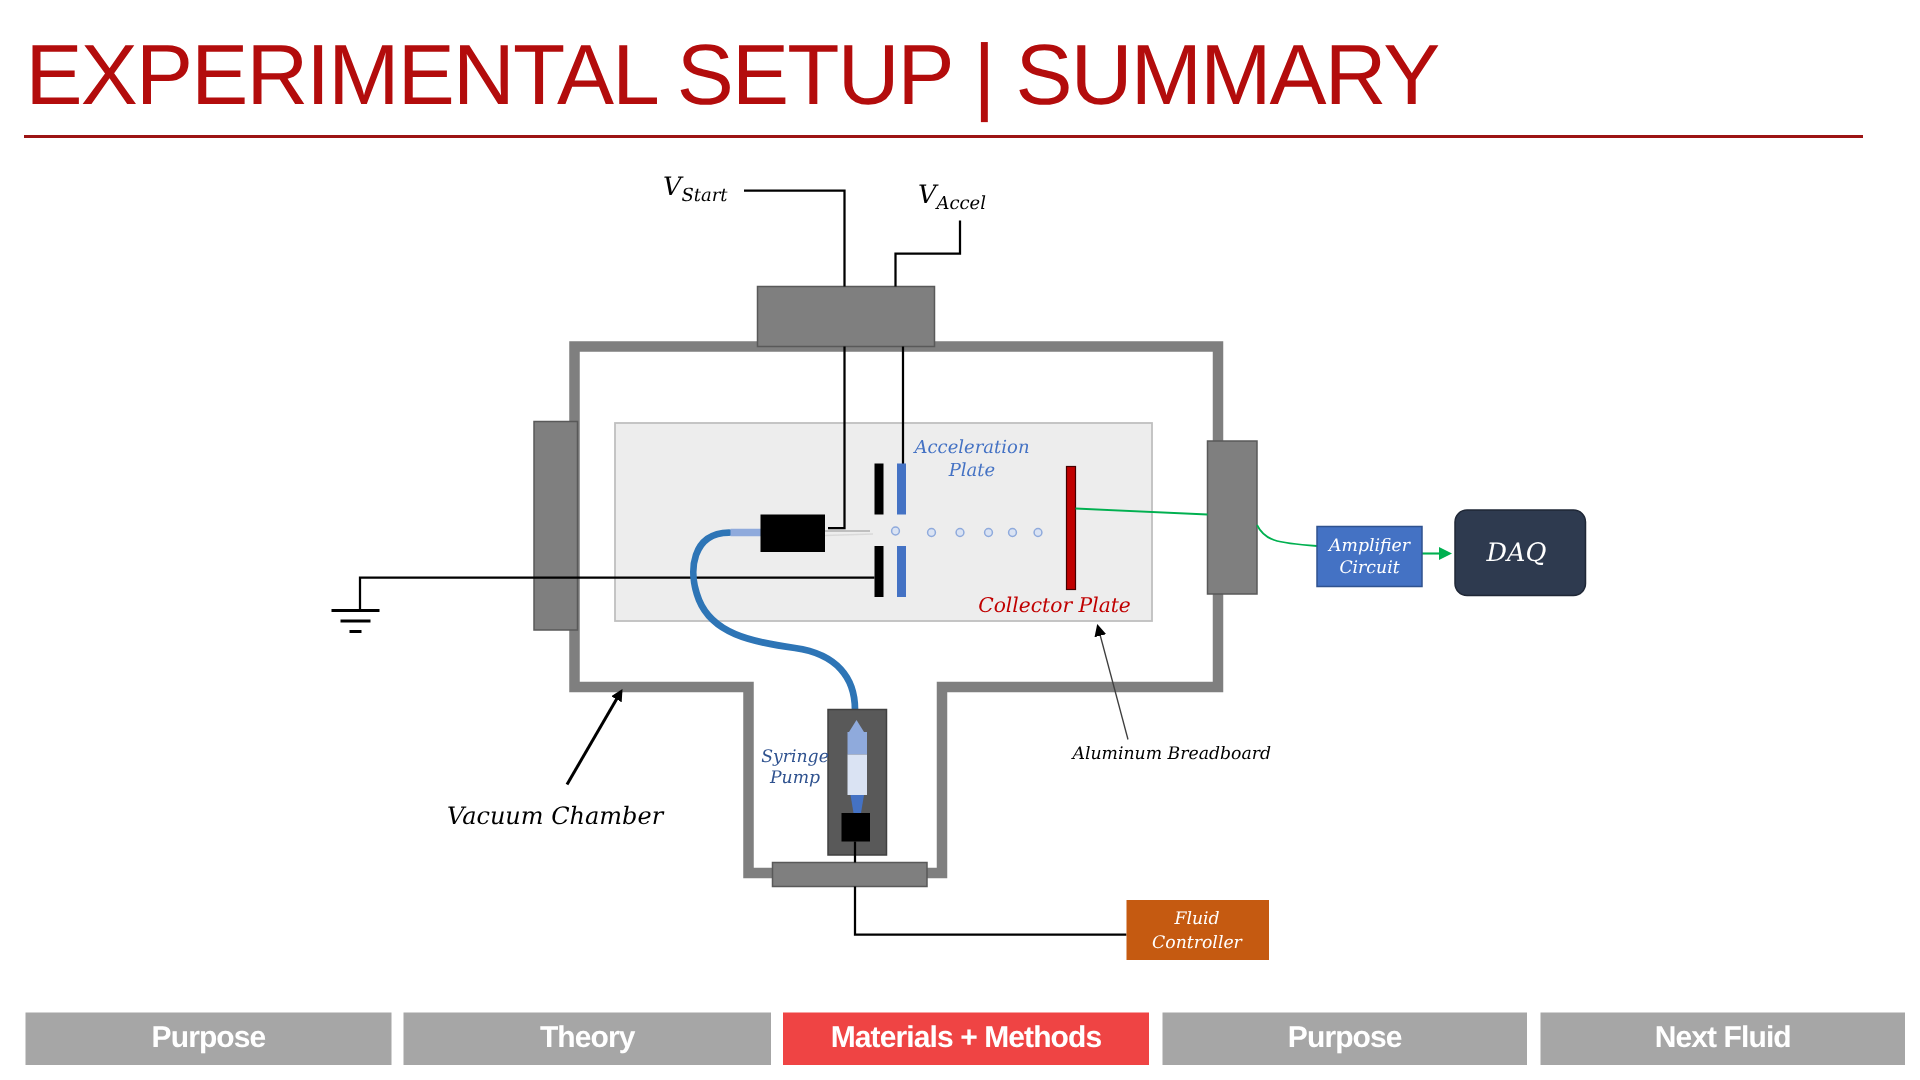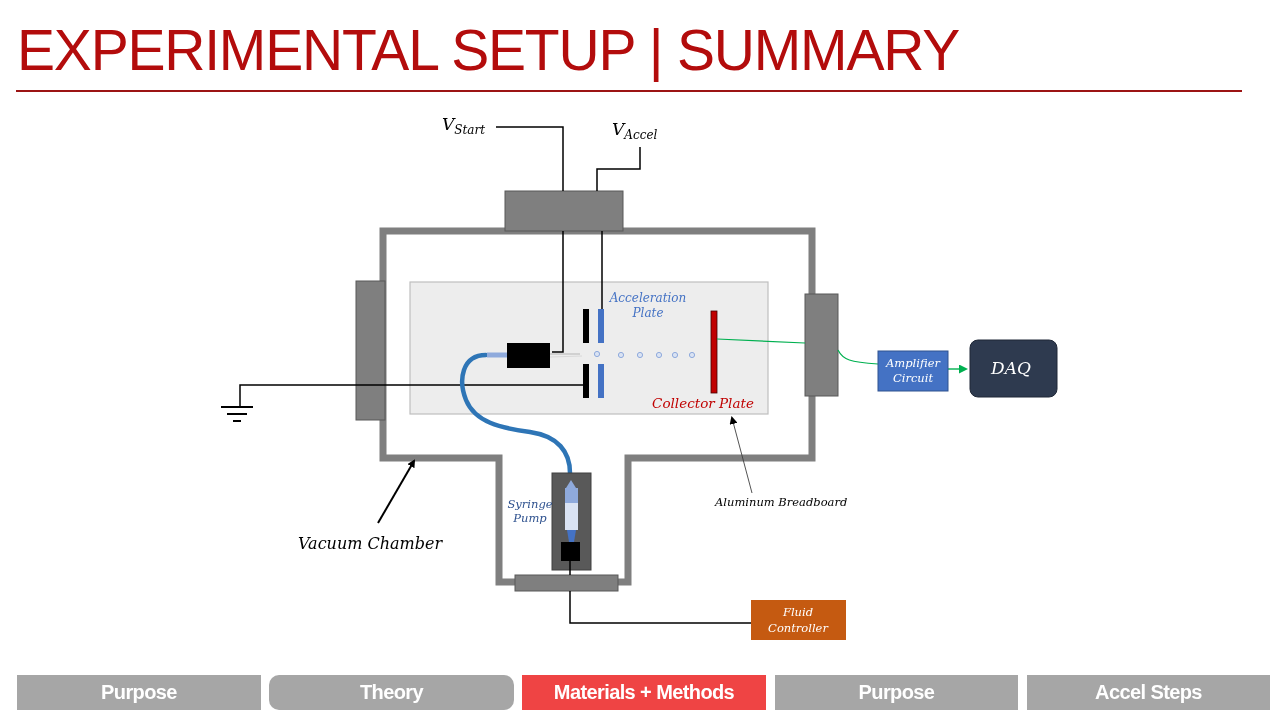--- a/index.html
+++ b/index.html
@@ -111,17 +111,17 @@
   <text class="lbl" x="530" y="508" text-anchor="middle" font-size="11.5" fill="#2f528f">Syringe</text>
   <text class="lbl" x="530" y="522" text-anchor="middle" font-size="11.5" fill="#2f528f">Pump</text>
 
   <text class="lbl" x="298" y="549" font-size="16" fill="#000">Vacuum Chamber</text>
 
   <text class="lbl" x="715" y="506" font-size="11.5" fill="#000">Aluminum Breadboard</text>
 </svg>
 
 <div class="nav">
   <div class="tab" style="left:17px; width:244px;">Purpose</div>
-  <div class="tab" style="left:269px; width:245px;border-radius:10px;">Theory</div>
+  <div class="tab" style="left:269px; width:245px;">Theory</div>
   <div class="tab active" style="left:522px; width:244px;">Materials + Methods</div>
   <div class="tab" style="left:775px; width:243px;">Purpose</div>
-  <div class="tab" style="left:1027px; width:243px;">Accel Steps</div>
+  <div class="tab" style="left:1027px; width:243px;">Next Fluid</div>
 </div>
 
 </body></html>

